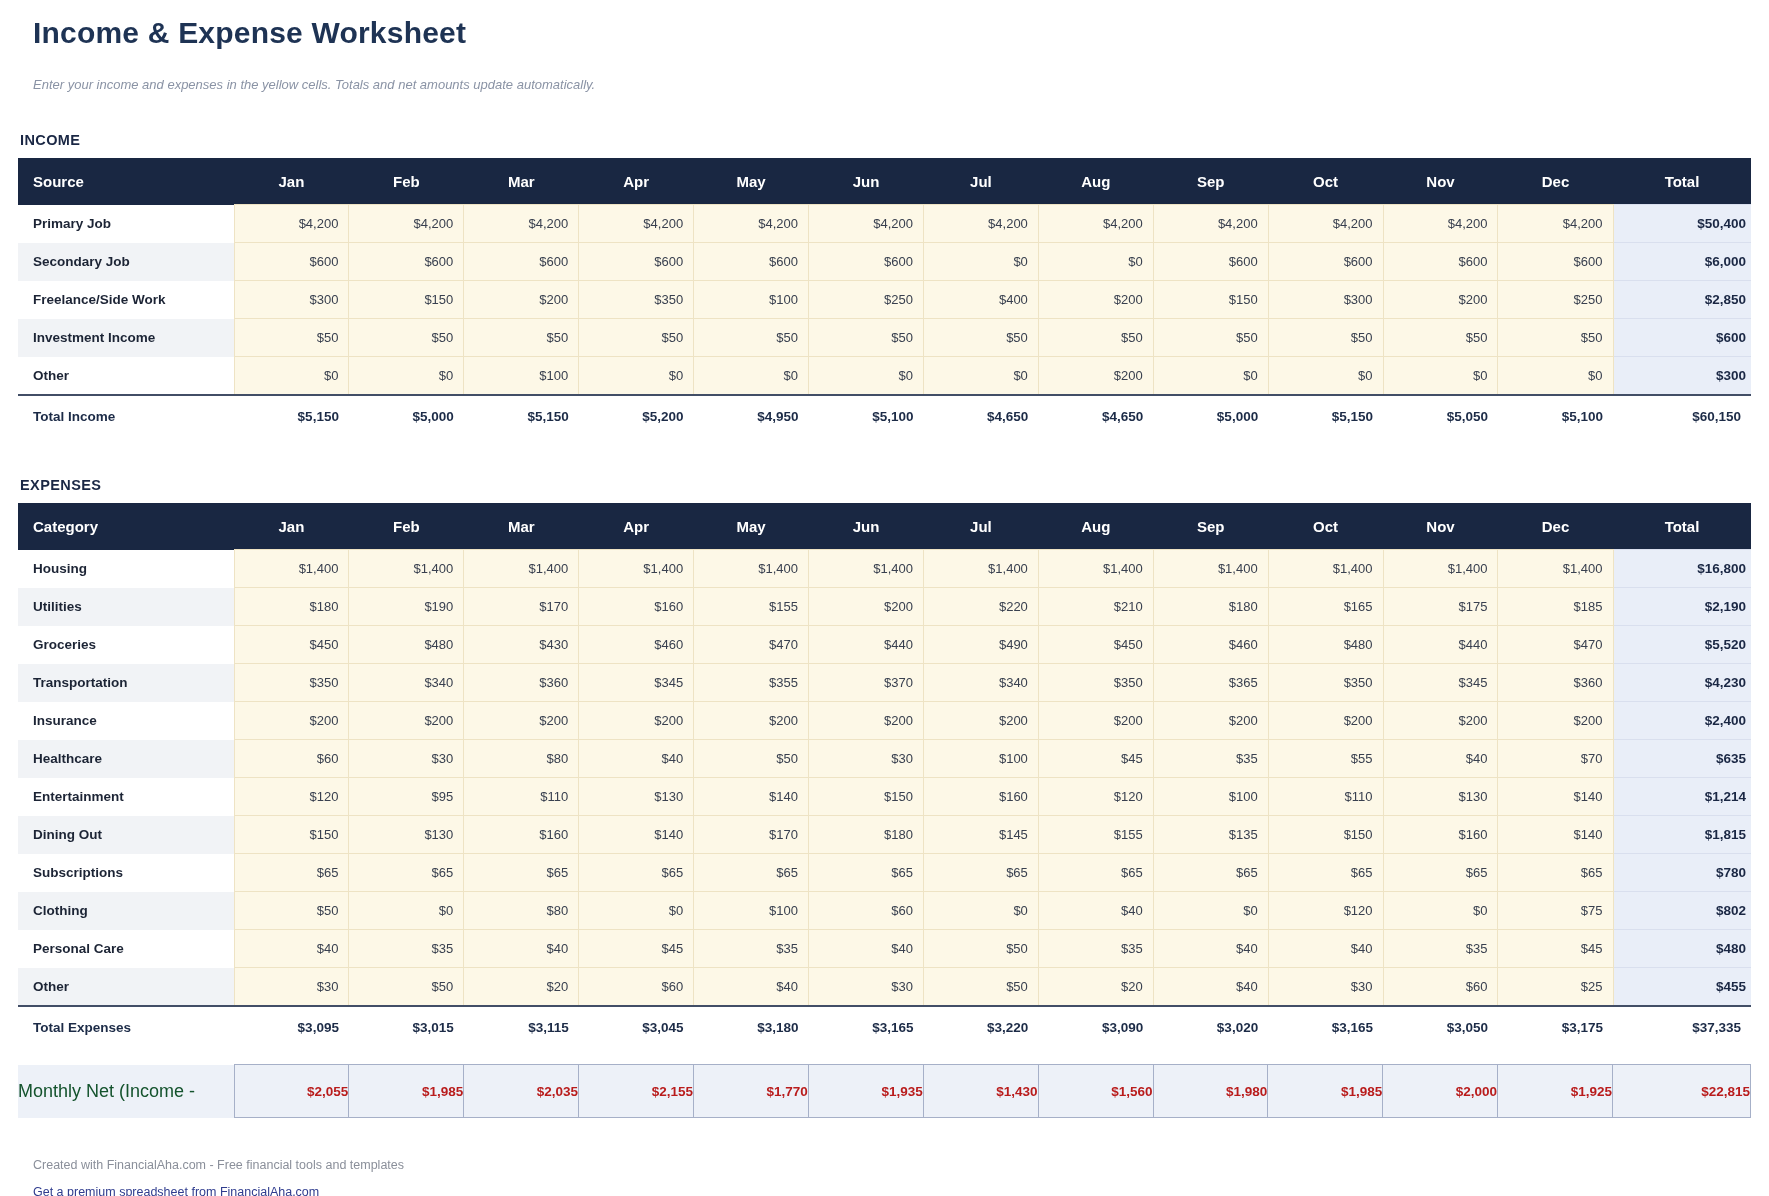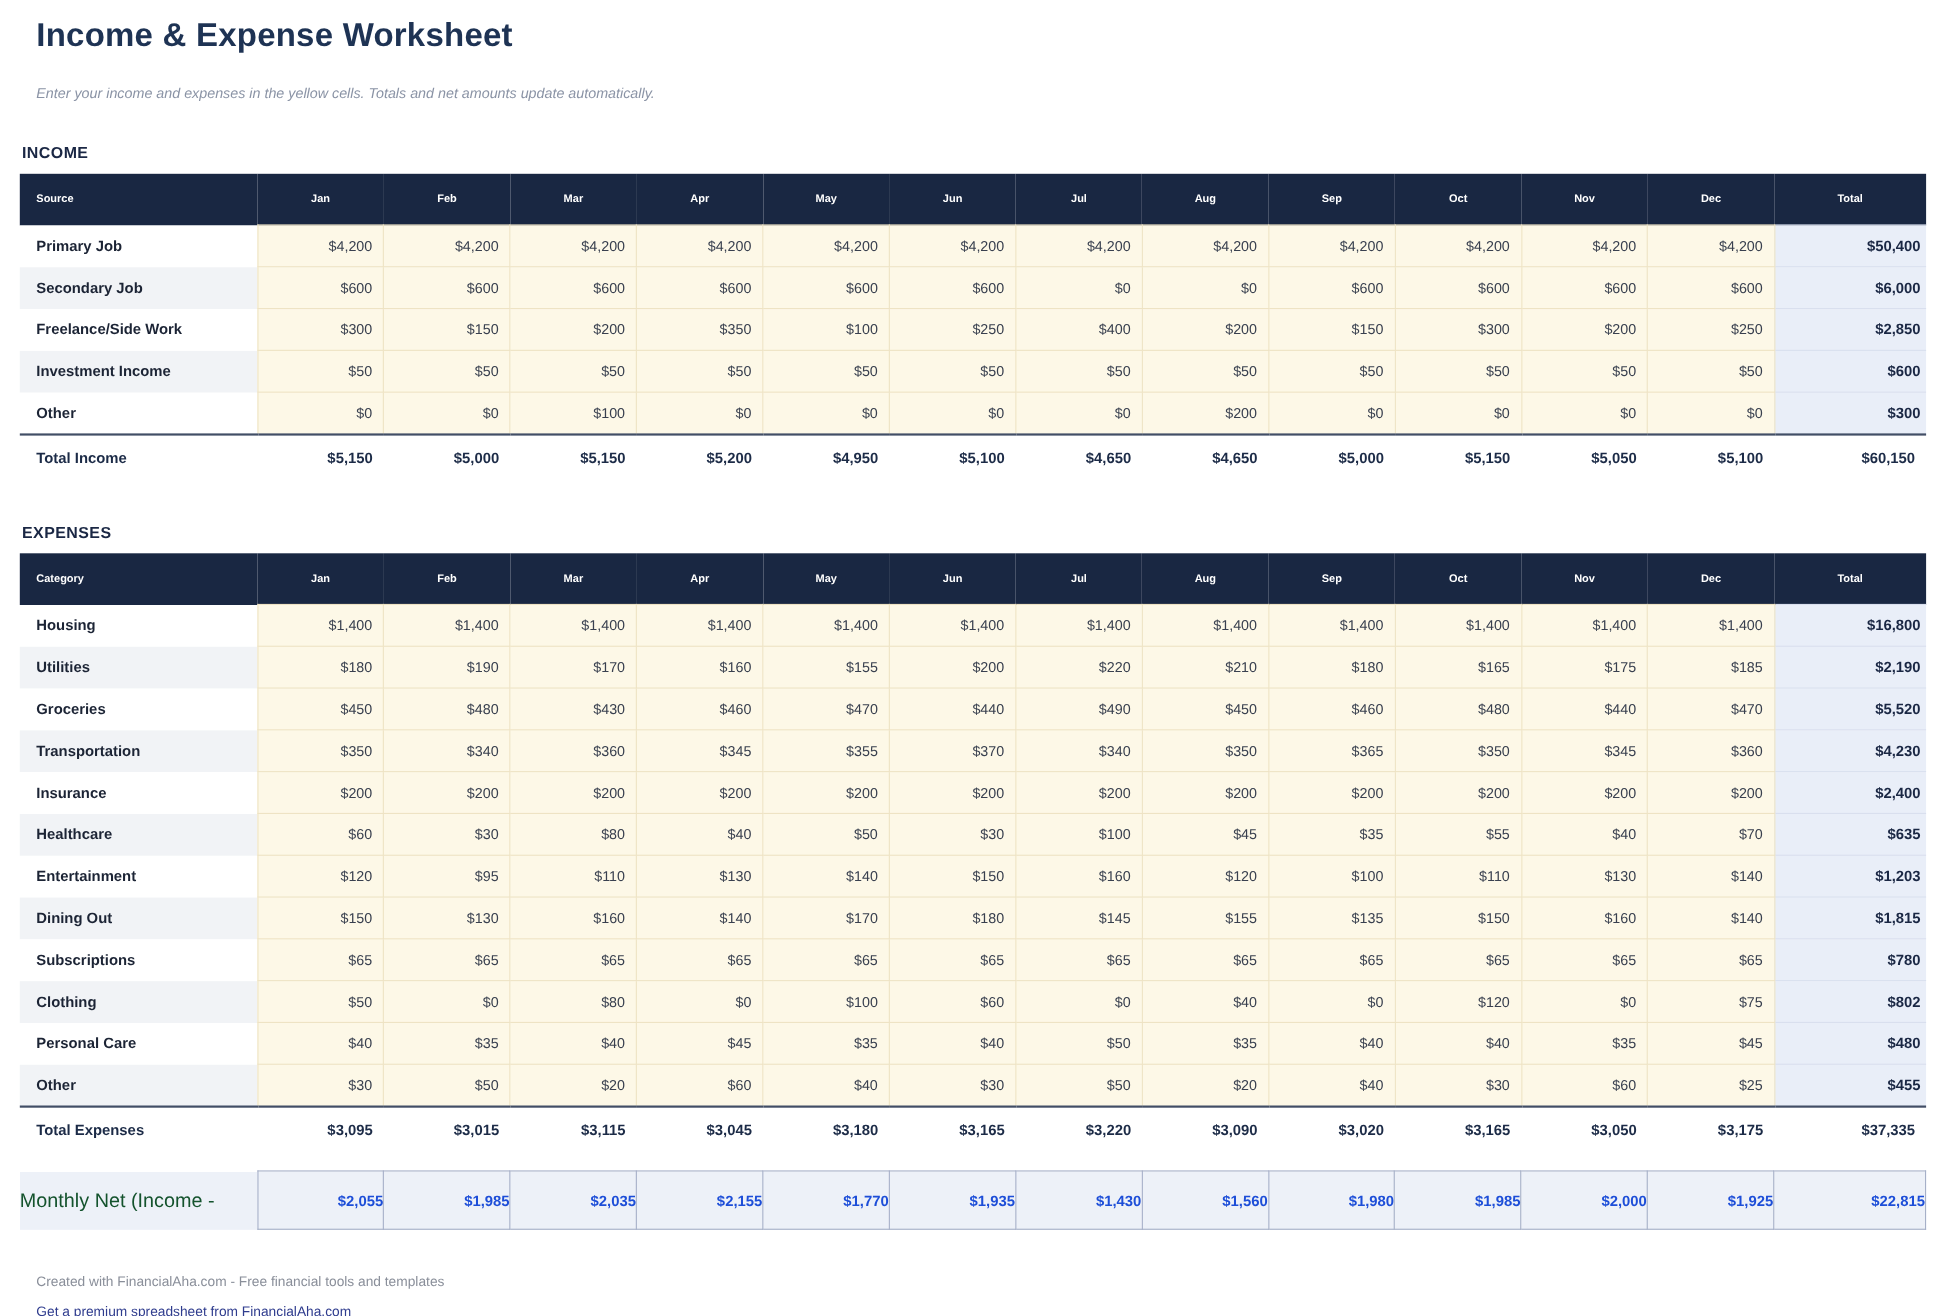--- a/index.html
+++ b/index.html
@@ -7,39 +7,39 @@
   .page { width:1769px; min-height:1196px; box-sizing:border-box; padding:12px 18px 28px 18px; }
 
   h1.title { color:#1e3354; font-size:30px; line-height:34px; margin:4px 0 0 15px; letter-spacing:0.2px; font-weight:bold; }
   .subtitle { color:#8a93a5; font-style:italic; font-size:13px; margin:27px 0 0 15px; }
   .section-title { color:#1a2744; font-weight:bold; font-size:14.5px; letter-spacing:0.4px; margin:40px 0 10px 2px; }
 
   table.grid { border-collapse:collapse; table-layout:fixed; width:100%; }
   col.col-label { width:216px; }
   col.col-total { width:138px; }
 
-  thead th { background:#192742; color:#ffffff; font-size:10px; font-weight:bold; height:46px; padding:0; }
+  thead th { background:#192742; color:#ffffff; font-size:15px; font-weight:bold; height:46px; padding:0; }
   thead th.h-label { text-align:left; padding-left:15px; }
   thead th.h-month, thead th.h-total { text-align:center; }
 
   tbody td { height:37px; font-size:13px; padding:0; }
   td.cell-label { text-align:left; font-weight:bold; color:#1c2435; padding-left:15px; background:#ffffff; font-size:13.5px; }
   tr.alt td.cell-label { background:#f1f3f6; }
   td.cell-value { background:#fdf8e7; border:1px solid #eee3c4; text-align:right; padding-right:10px; color:#39404f; }
   td.cell-total { background:#e9eef8; border-top:1px solid #d9dfee; border-bottom:1px solid #d9dfee; border-left:1px solid #9aa7c7;
                   text-align:right; padding-right:5px; font-weight:bold; color:#1a2744; font-size:13.5px; }
 
   tr.total-row td { border-top:2px solid #424e66; background:#ffffff; height:41px; font-weight:bold; color:#1c2b47; font-size:13.5px; }
   tr.total-row td.cell-label { border-top:2px solid #424e66; background:#ffffff; }
   tr.total-row td.cell-sum { text-align:right; padding-right:10px; }
 
   .net-wrap { margin-top:16px; }
   table.net-grid td { height:52px; background:#edf1f8; padding:0; }
   td.net-label { font-size:18px; font-weight:normal; color:#14532d; padding-left:15px; white-space:nowrap; overflow:hidden; }
-  td.net-value { border:1px solid #a6b0c8; text-align:right; padding-right:10px; font-weight:bold; font-size:13.5px; color:#1d4ed8; }
+  td.net-value { border:1px solid #a6b0c8; text-align:right; padding-right:10px; font-weight:bold; font-size:13.5px; color:#b91c1c; }
 
   .footer-credit { color:#8a8f9a; font-size:12.5px; margin:40px 0 0 15px; }
   .footer-link { display:inline-block; margin:13px 0 0 15px; font-size:12.5px; color:#2f3c8e; text-decoration:underline; cursor:pointer; }
 </style>
 </head>
 <body>
 
 <div class="page">
   <h1 class="title">Income &amp; Expense Worksheet</h1>
   <div class="subtitle">Enter your income and expenses in the yellow cells. Totals and net amounts update automatically.</div>
@@ -323,21 +323,21 @@
             <td class="cell-value">$110</td>
             <td class="cell-value">$130</td>
             <td class="cell-value">$140</td>
             <td class="cell-value">$150</td>
             <td class="cell-value">$160</td>
             <td class="cell-value">$120</td>
             <td class="cell-value">$100</td>
             <td class="cell-value">$110</td>
             <td class="cell-value">$130</td>
             <td class="cell-value">$140</td>
-            <td class="cell-total">$1,203</td>
+            <td class="cell-total">$1,214</td>
           </tr>
           <tr class="alt">
             <td class="cell-label">Dining Out</td>
             <td class="cell-value">$150</td>
             <td class="cell-value">$130</td>
             <td class="cell-value">$160</td>
             <td class="cell-value">$140</td>
             <td class="cell-value">$170</td>
             <td class="cell-value">$180</td>
             <td class="cell-value">$145</td>

